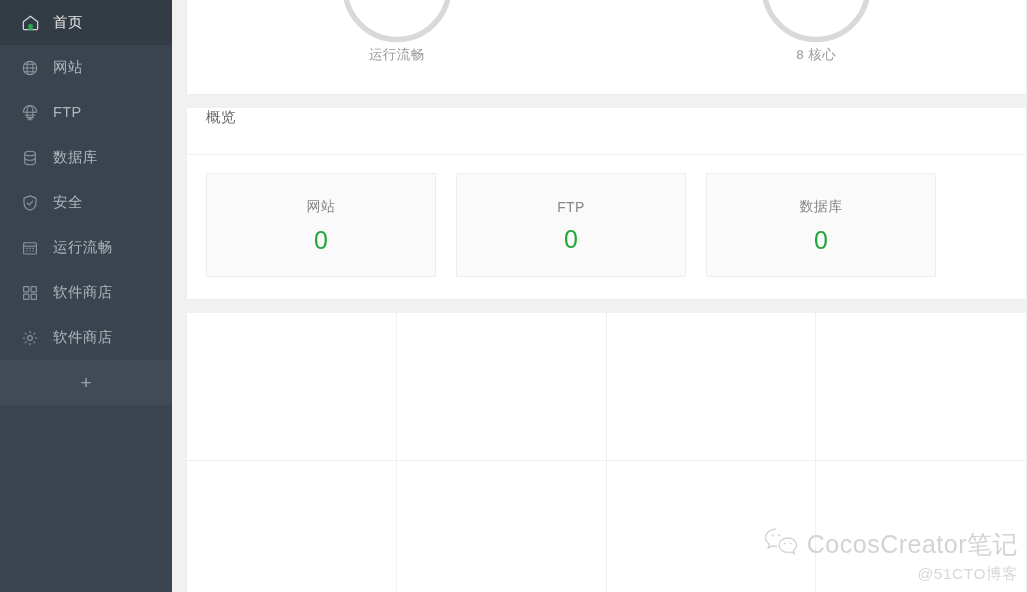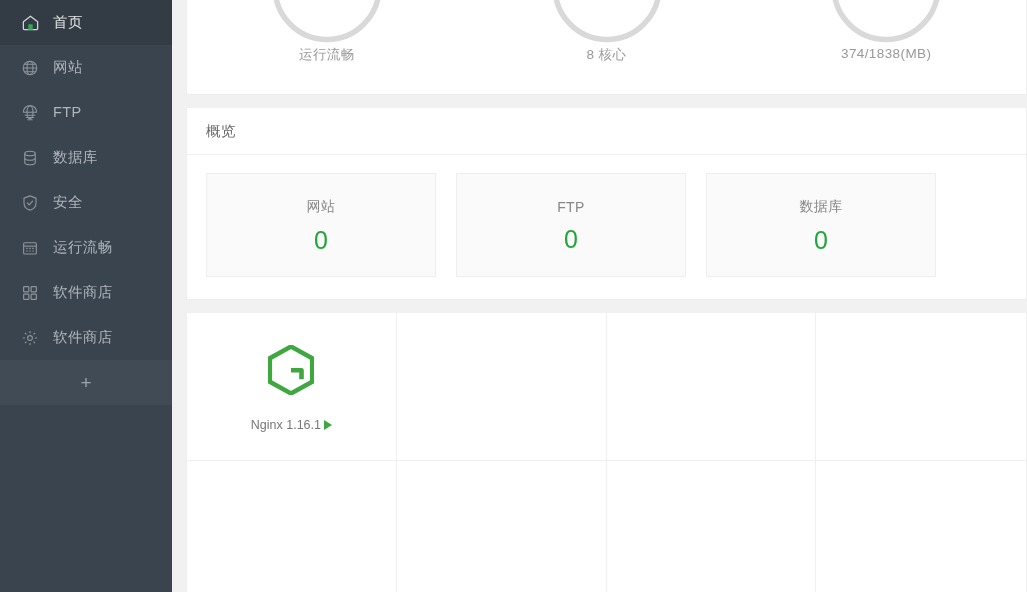--- a/index.html
+++ b/index.html
@@ -96,21 +96,20 @@
   .card {
     background: #ffffff;
     border: 1px solid #eeeeee;
     border-top: none;
     width: 841px;
     margin-bottom: 13px;
   }
   .card-head {
     height: 47px;
     display: flex;
-    align-items: center;
     padding-left: 19px;
     border-bottom: 1px solid #f0f0f0;
   }
   .card-title {
     font-size: 14.5px;
     color: #666666;
     letter-spacing: 0.5px;
   }
 
   
@@ -375,30 +374,20 @@
           <div class="ring-wrap">
             <svg width="115" height="115" viewBox="0 0 115 115">
               <circle cx="57.5" cy="57.5" r="52" fill="none" stroke="#d9d9d9" stroke-width="5.5"></circle>
               <circle cx="57.5" cy="57.5" r="52" fill="none" stroke="#20a53a" stroke-width="5.5" stroke-dasharray="13.9 313" stroke-linecap="round" transform="rotate(-90 57.5 57.5)"></circle>
             </svg>
 
           </div>
           <div class="gauge-caption">8 核心</div>
         </div>
 
-        <div class="gauge">
-          <div class="ring-wrap">
-            <svg width="115" height="115" viewBox="0 0 115 115">
-              <circle cx="57.5" cy="57.5" r="52" fill="none" stroke="#d9d9d9" stroke-width="5.5"></circle>
-              <circle cx="57.5" cy="57.5" r="52" fill="none" stroke="#20a53a" stroke-width="5.5" stroke-dasharray="66.5 261" stroke-linecap="round" transform="rotate(-90 57.5 57.5)"></circle>
-            </svg>
-
-          </div>
-          <div class="gauge-caption">374/1838(MB)</div>
-        </div>
 
       </div>
     </section>
 
     <section class="card overview-card">
       <div class="card-head">
         <span class="card-title">概览</span>
       </div>
       <div class="overview-body">
 
@@ -416,39 +405,43 @@
           <div class="ov-label">数据库</div>
           <div class="ov-value">0</div>
         </div>
 
       </div>
     </section>
 
     <section class="card soft-card">
       <div class="soft-grid">
 
-        <div class="soft-cell">
-          <div class="soft-logo">
-            <svg width="46" height="50" viewBox="0 0 46 50">
-              <path d="M23 1.6 44.2 13.3v23.4L23 48.4 1.8 36.7V13.3z" fill="none" stroke="#3fa73f" stroke-width="4.6" stroke-linejoin="round"></path>
-              <path d="M23 25.2h10.5v9" fill="none" stroke="#3fa73f" stroke-width="4.6" stroke-linejoin="round" stroke-linecap="butt"></path>
-            </svg>
-          </div>
-          <div class="soft-name-row">
-            <span>Nginx 1.16.1</span>
-            <span class="play-tri"></span>
-          </div>
-        </div>
 
         <div class="soft-cell"></div>
         <div class="soft-cell"></div>
         <div class="soft-cell"></div>
         <div class="soft-cell"></div>
         <div class="soft-cell"></div>
         <div class="soft-cell"></div>
         <div class="soft-cell"></div>
 
       </div>
     </section>
 
+    <div class="watermark">
+      <div class="wm-main">
+        <span>
+          <svg width="34" height="29" viewBox="0 0 34 29" fill="none" stroke="#d3d3d3" stroke-width="1.3">
+            <path d="M12 2C6.2 2 1.5 5.8 1.5 10.5c0 2.6 1.5 5 3.8 6.6L4.2 21l4.3-2.2c1.1.3 2.3.5 3.5.5.4 0 .8 0 1.2-.06"></path>
+            <circle cx="8.6" cy="8.3" r="1.1" fill="#d3d3d3" stroke="none"></circle>
+            <circle cx="15.1" cy="8.3" r="1.1" fill="#d3d3d3" stroke="none"></circle>
+            <path d="M32.5 18.2c0-4-3.9-7.2-8.7-7.2s-8.7 3.2-8.7 7.2 3.9 7.2 8.7 7.2c1 0 2-.14 2.9-.4l3.6 1.8-1-3.2c1.9-1.3 3.2-3.3 3.2-5.4z"></path>
+            <circle cx="20.8" cy="16.4" r="0.95" fill="#d3d3d3" stroke="none"></circle>
+            <circle cx="26.6" cy="16.4" r="0.95" fill="#d3d3d3" stroke="none"></circle>
+          </svg>
+        </span>
+        <span>CocosCreator笔记</span>
+      </div>
+      <div class="wm-sub">@51CTO博客</div>
+    </div>
 
   </main>
 </div>
 
 </body></html>

